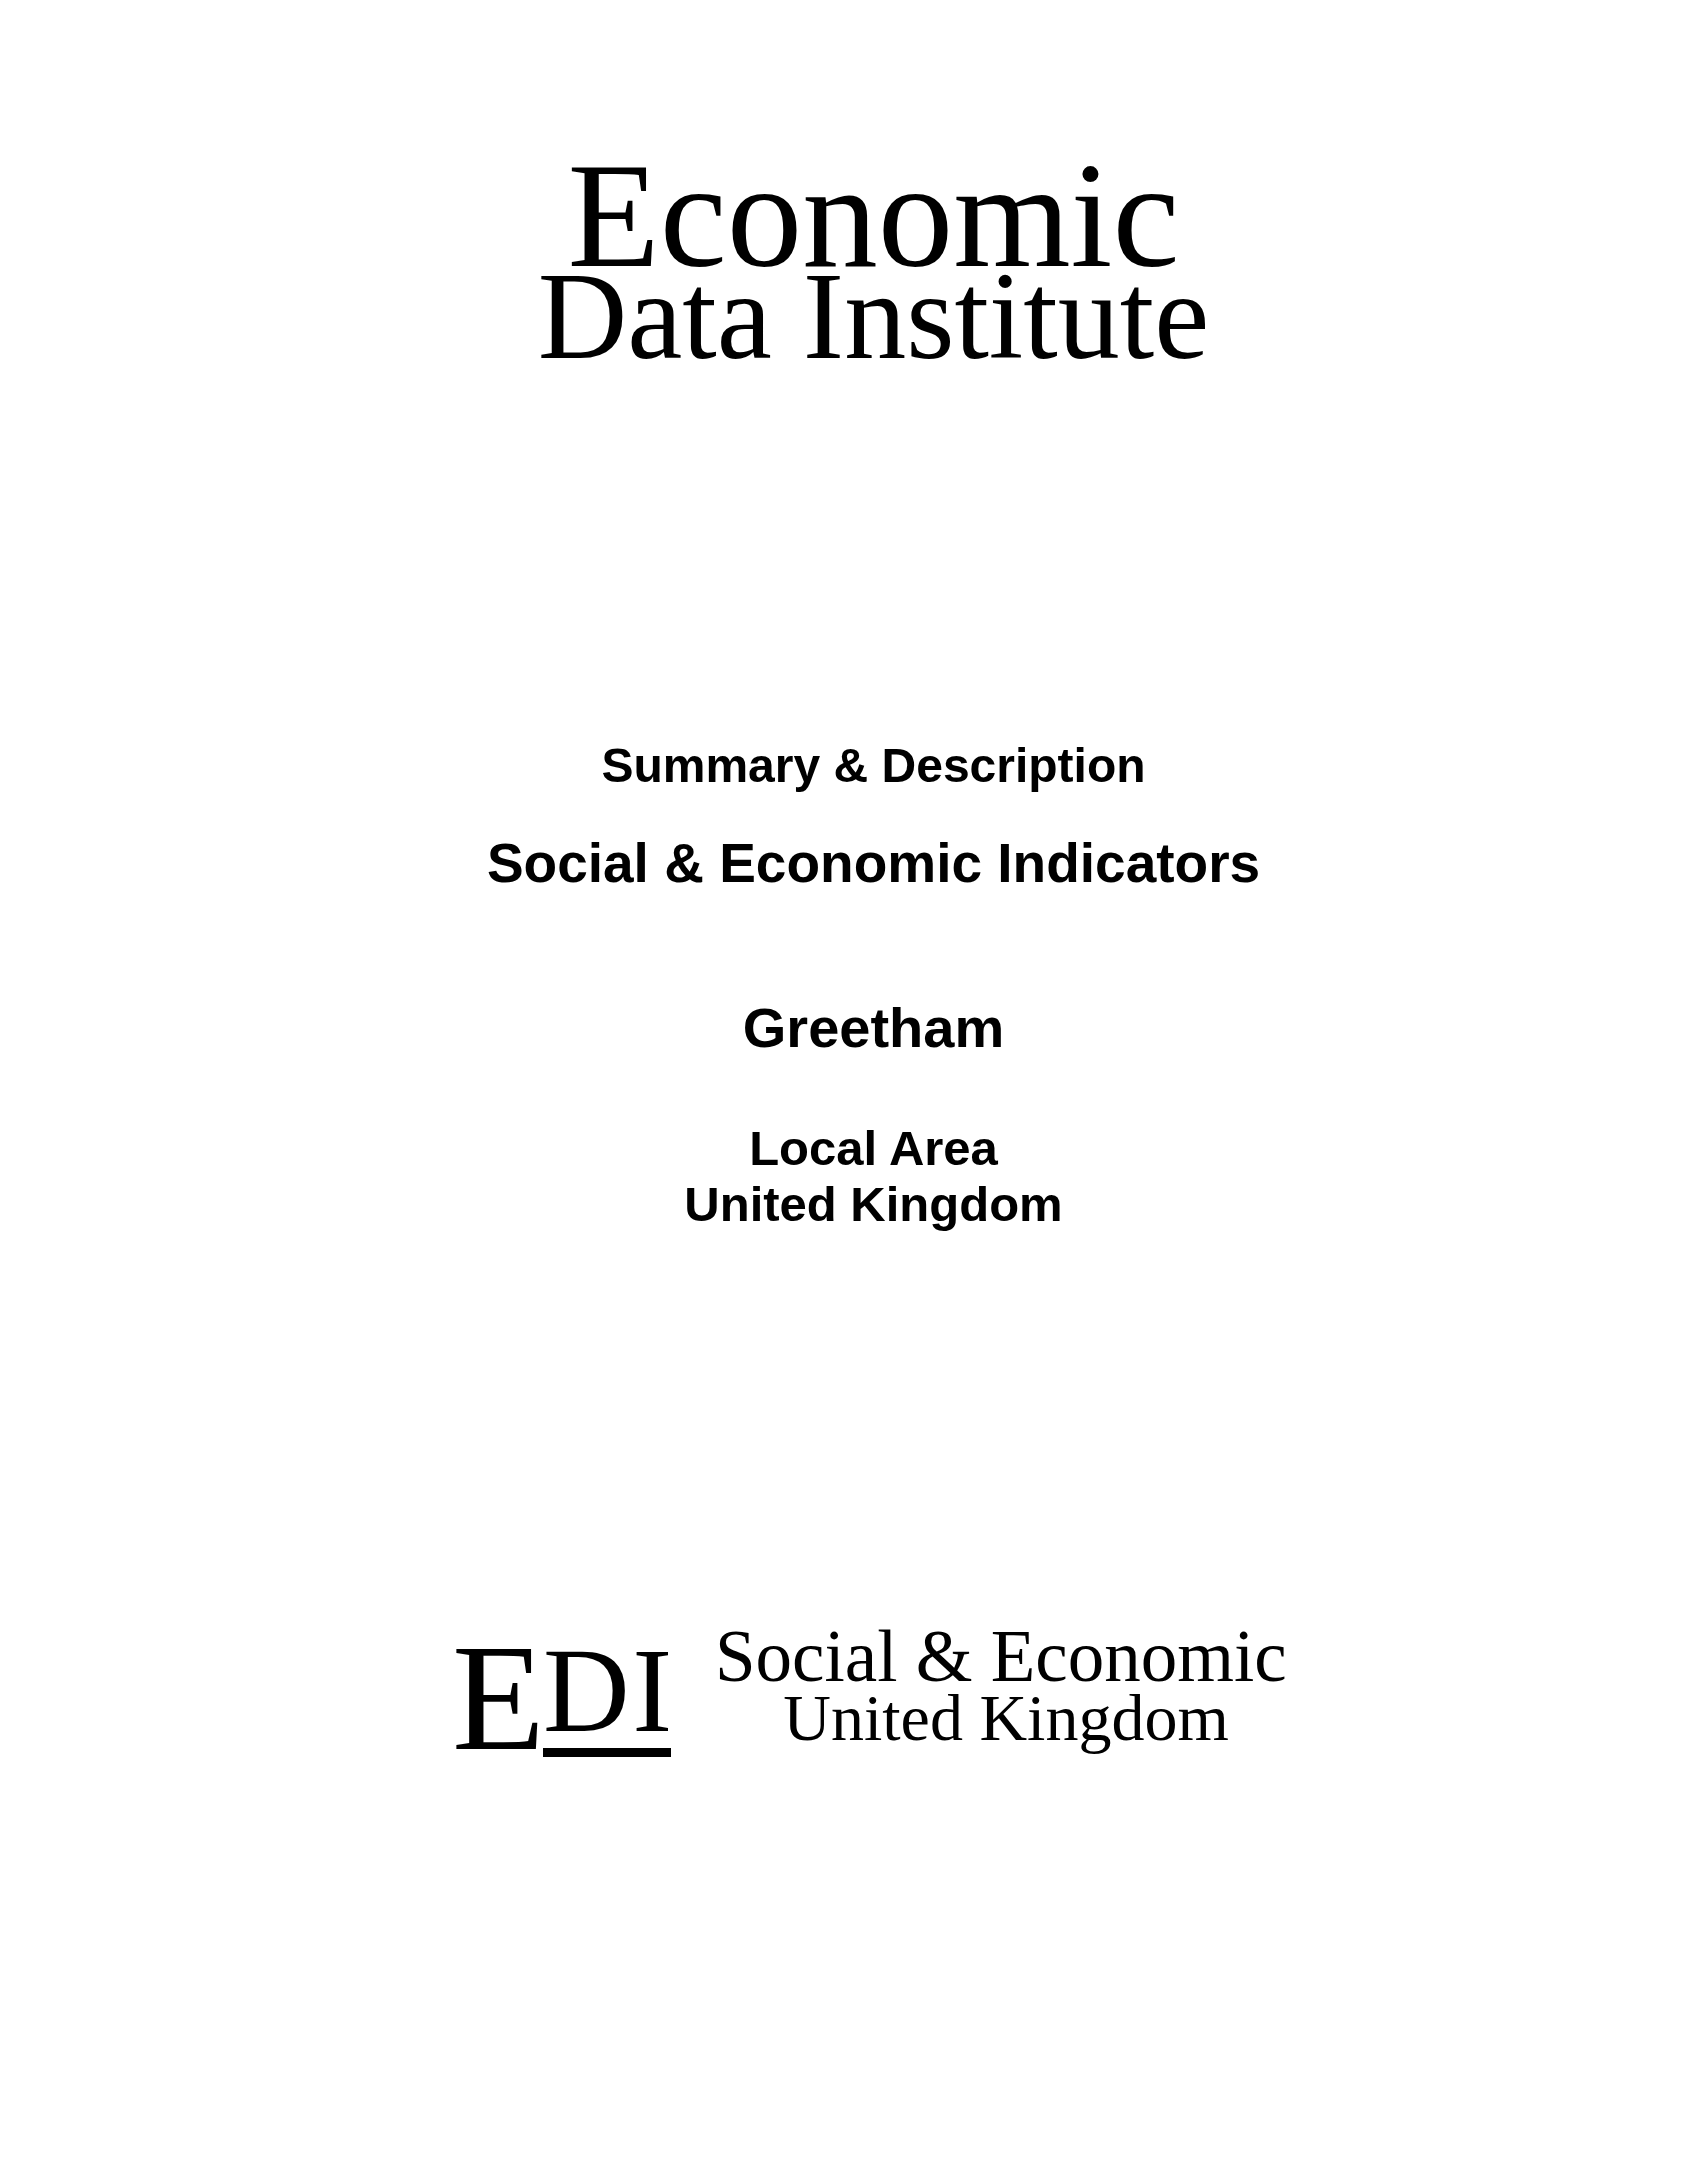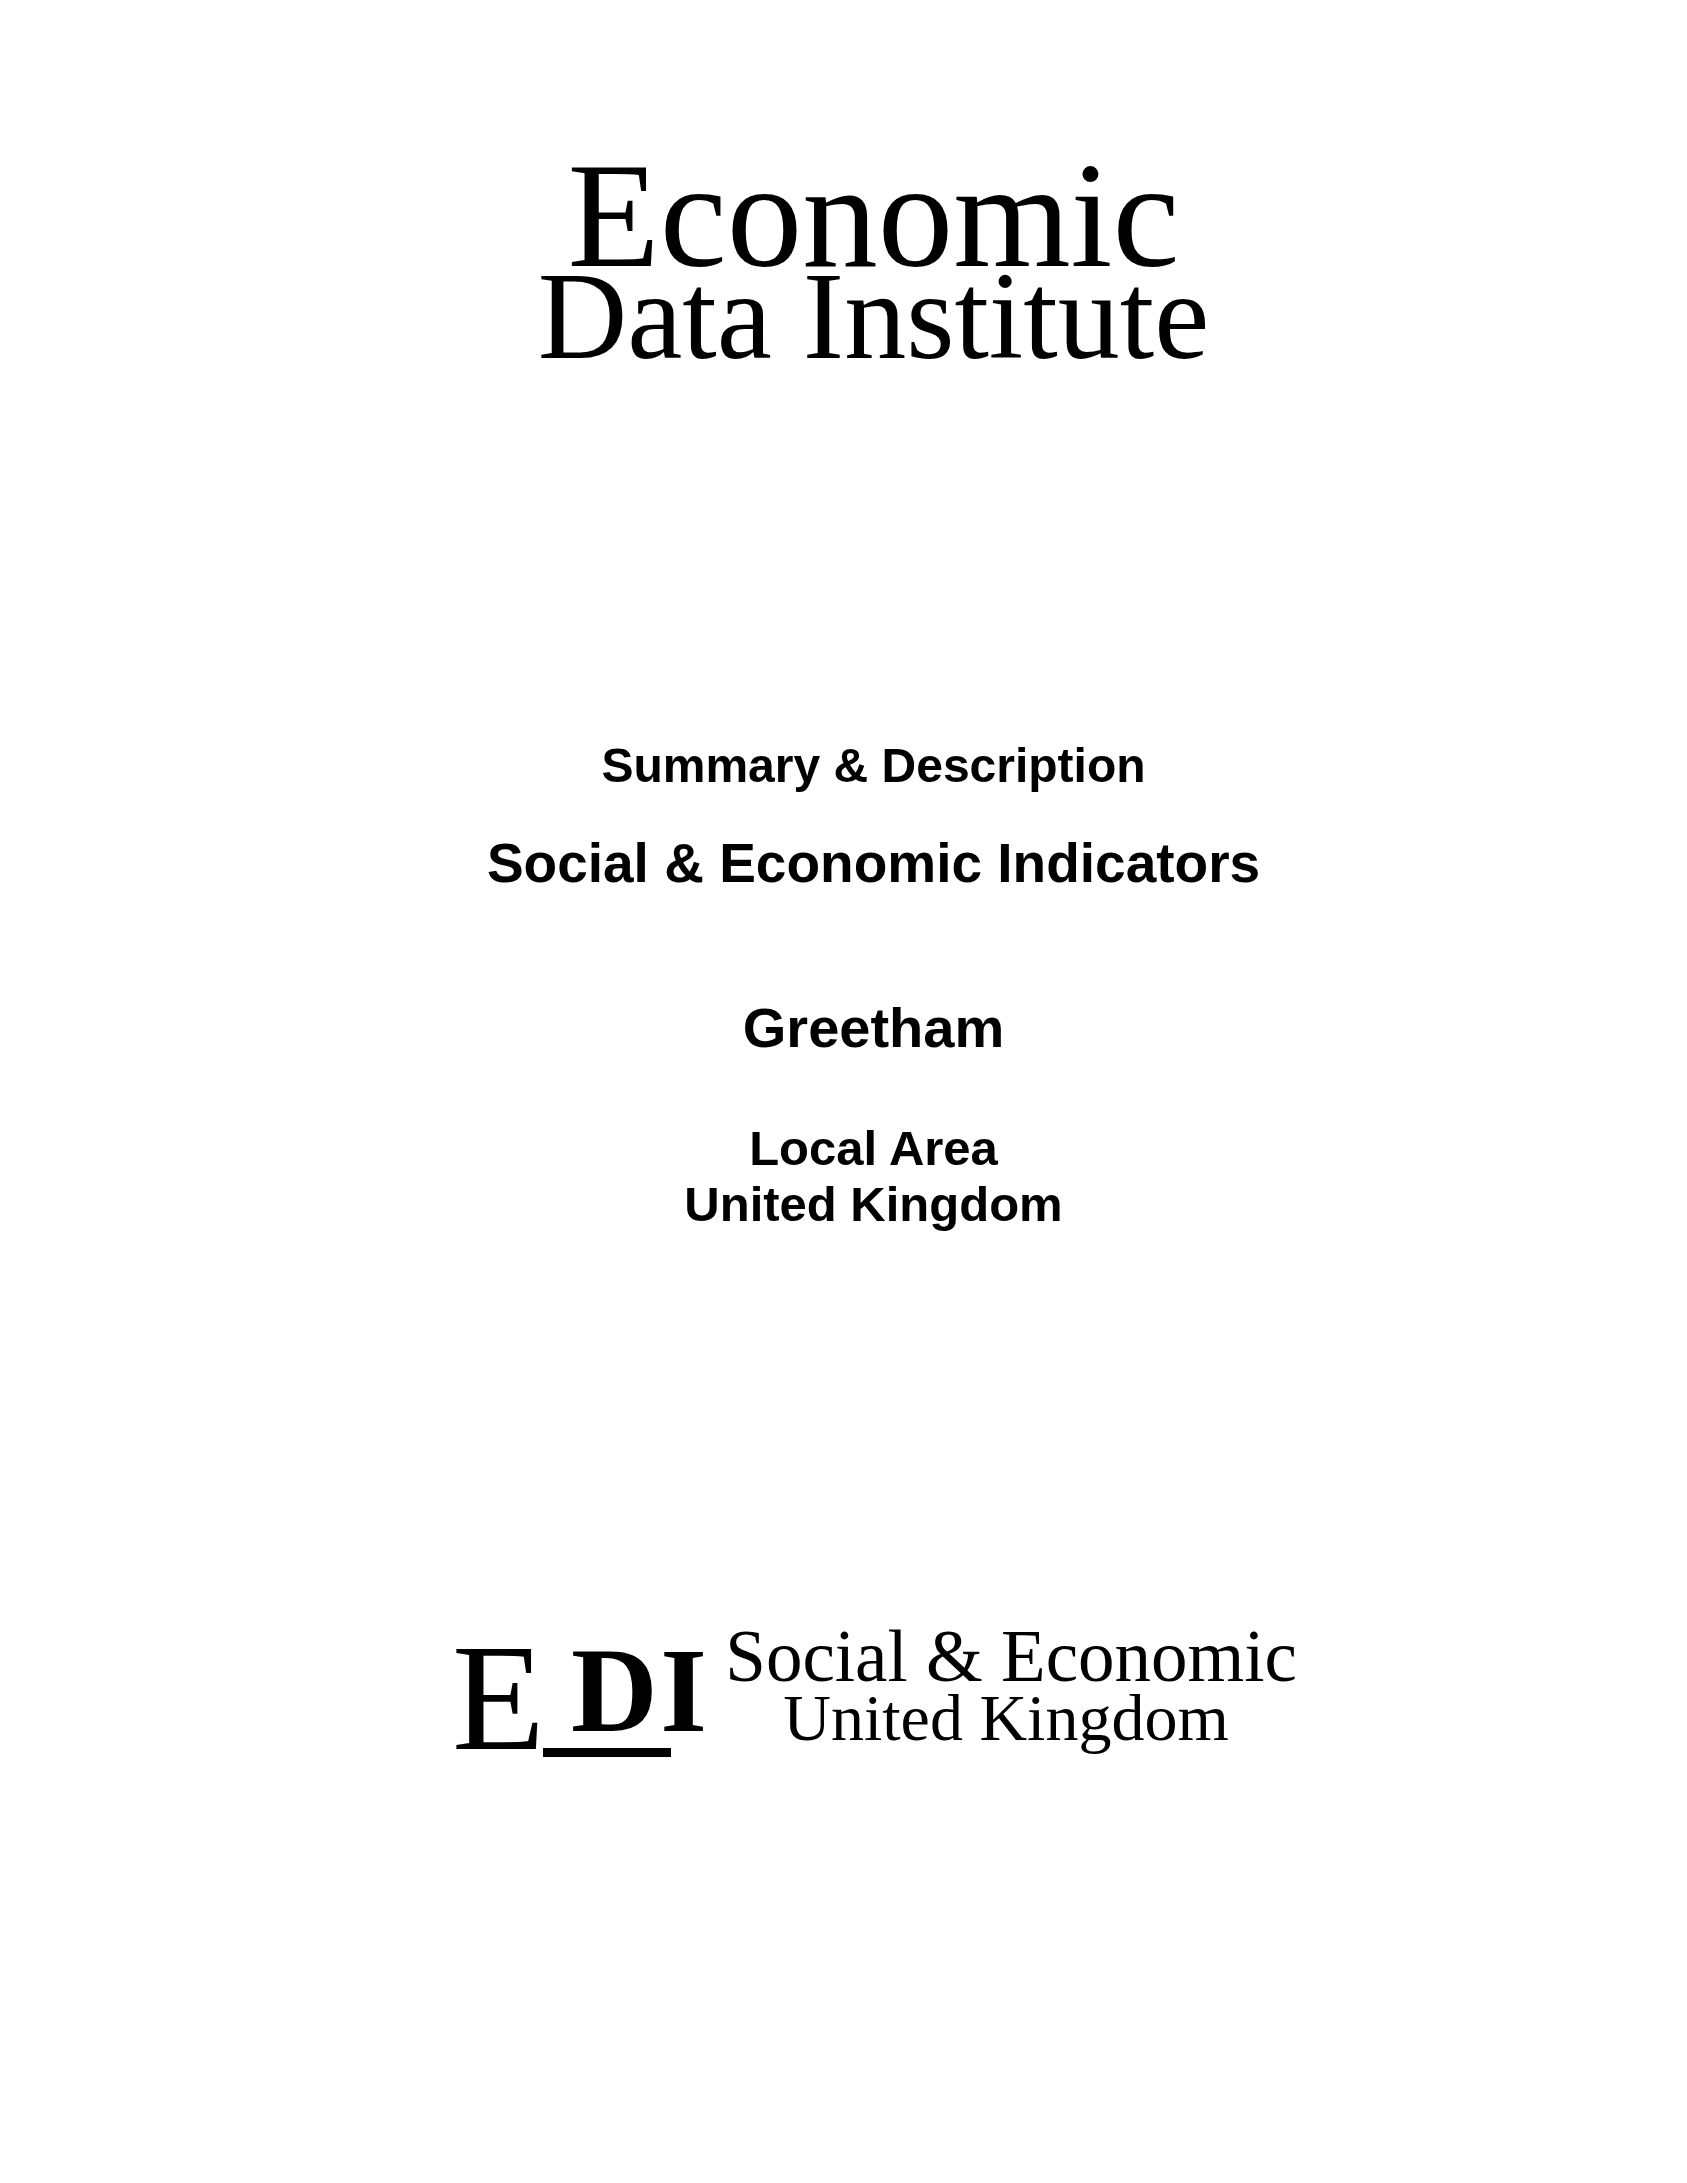--- a/index.html
+++ b/index.html
@@ -43,41 +43,40 @@
   
   .edi-e {
     position: absolute;
     left: 452px;
     top: 1622px;
     font-size: 152px;
     line-height: 1;
   }
   .edi-di {
     position: absolute;
-    left: 571px;
+    left: 543px;
     top: 1631px;
     font-size: 120px;
     line-height: 1;
     letter-spacing: 2.6px;
-    font-weight: bold;
   }
   .edi-underline {
     position: absolute;
     left: 543px;
     top: 1748px;
     width: 128px;
     height: 9.3px;
     background: #000000;
   }
   .edi-tagline1 {
     position: absolute;
     left: 715px;
     top: 1620px;
     width: 582px;
-    text-align: right;
+    text-align: left;
     font-size: 73px;
     line-height: 1;
     white-space: nowrap;
   }
   .edi-tagline2 {
     position: absolute;
     left: 715px;
     top: 1685px;
     width: 582px;
     text-align: center;

